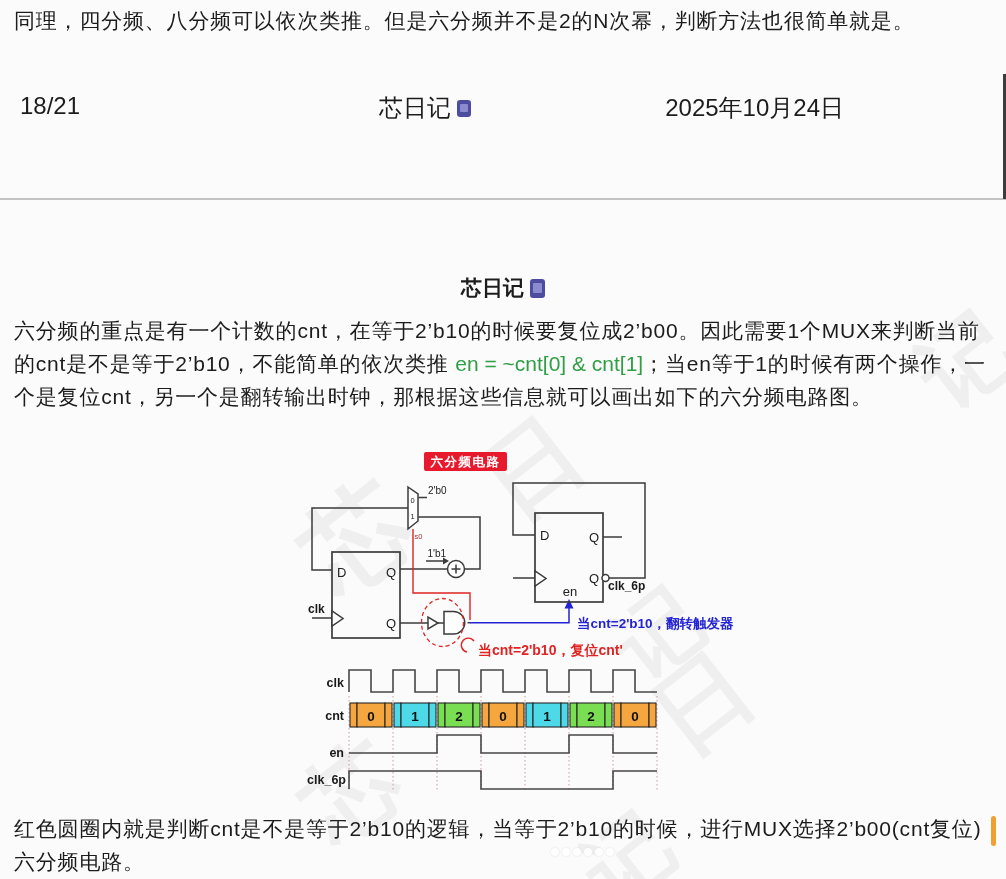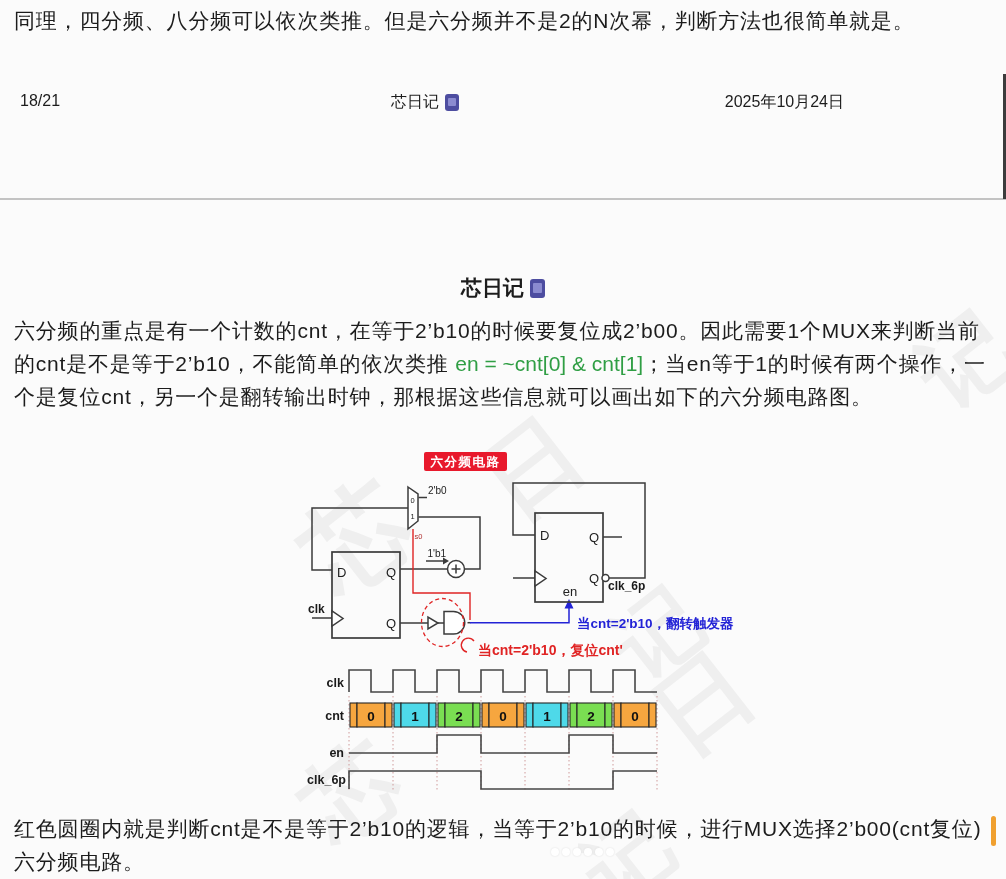--- a/index.html
+++ b/index.html
@@ -18,21 +18,21 @@
   .wm{position:absolute;font-weight:700;color:#8a8a8a;opacity:.10;
       transform:rotate(-38deg);line-height:1;user-select:none;}
   
   .para{
     position:absolute;left:14px;width:980px;
     font-size:21px;line-height:33px;letter-spacing:.8px;color:var(--ink);
     z-index:2;margin:0;
   }
   .code{color:var(--c-green);letter-spacing:0;text-align:center;}
   
-  .footer-row{position:absolute;left:0;top:92px;width:850px;height:26px;font-size:16px;z-index:2;}
+  .footer-row{position:absolute;left:0;top:92px;width:850px;height:26px;font-size:24px;z-index:2;}
   .footer-page{position:absolute;left:20px;top:0;}
   .footer-brand{position:absolute;left:0;right:0;top:0;display:flex;justify-content:center;align-items:center;gap:6px;}
   .footer-date{position:absolute;right:6px;top:0;margin-left:43px;}
   .brand-icon{display:inline-block;width:14px;height:17px;background:var(--c-icon);
     border-radius:3px;position:relative;}
   .brand-icon::after{content:"";position:absolute;left:3px;top:4px;right:3px;bottom:5px;
     background:#8b8bd0;border-radius:1px;}
   .edge-line{position:absolute;left:1003px;top:74px;width:2.5px;height:125px;background:#3c3c3c;z-index:3;}
   
   .separator{position:absolute;left:0;top:198px;width:1006px;height:2px;background:#c3c3c3;z-index:2;}

